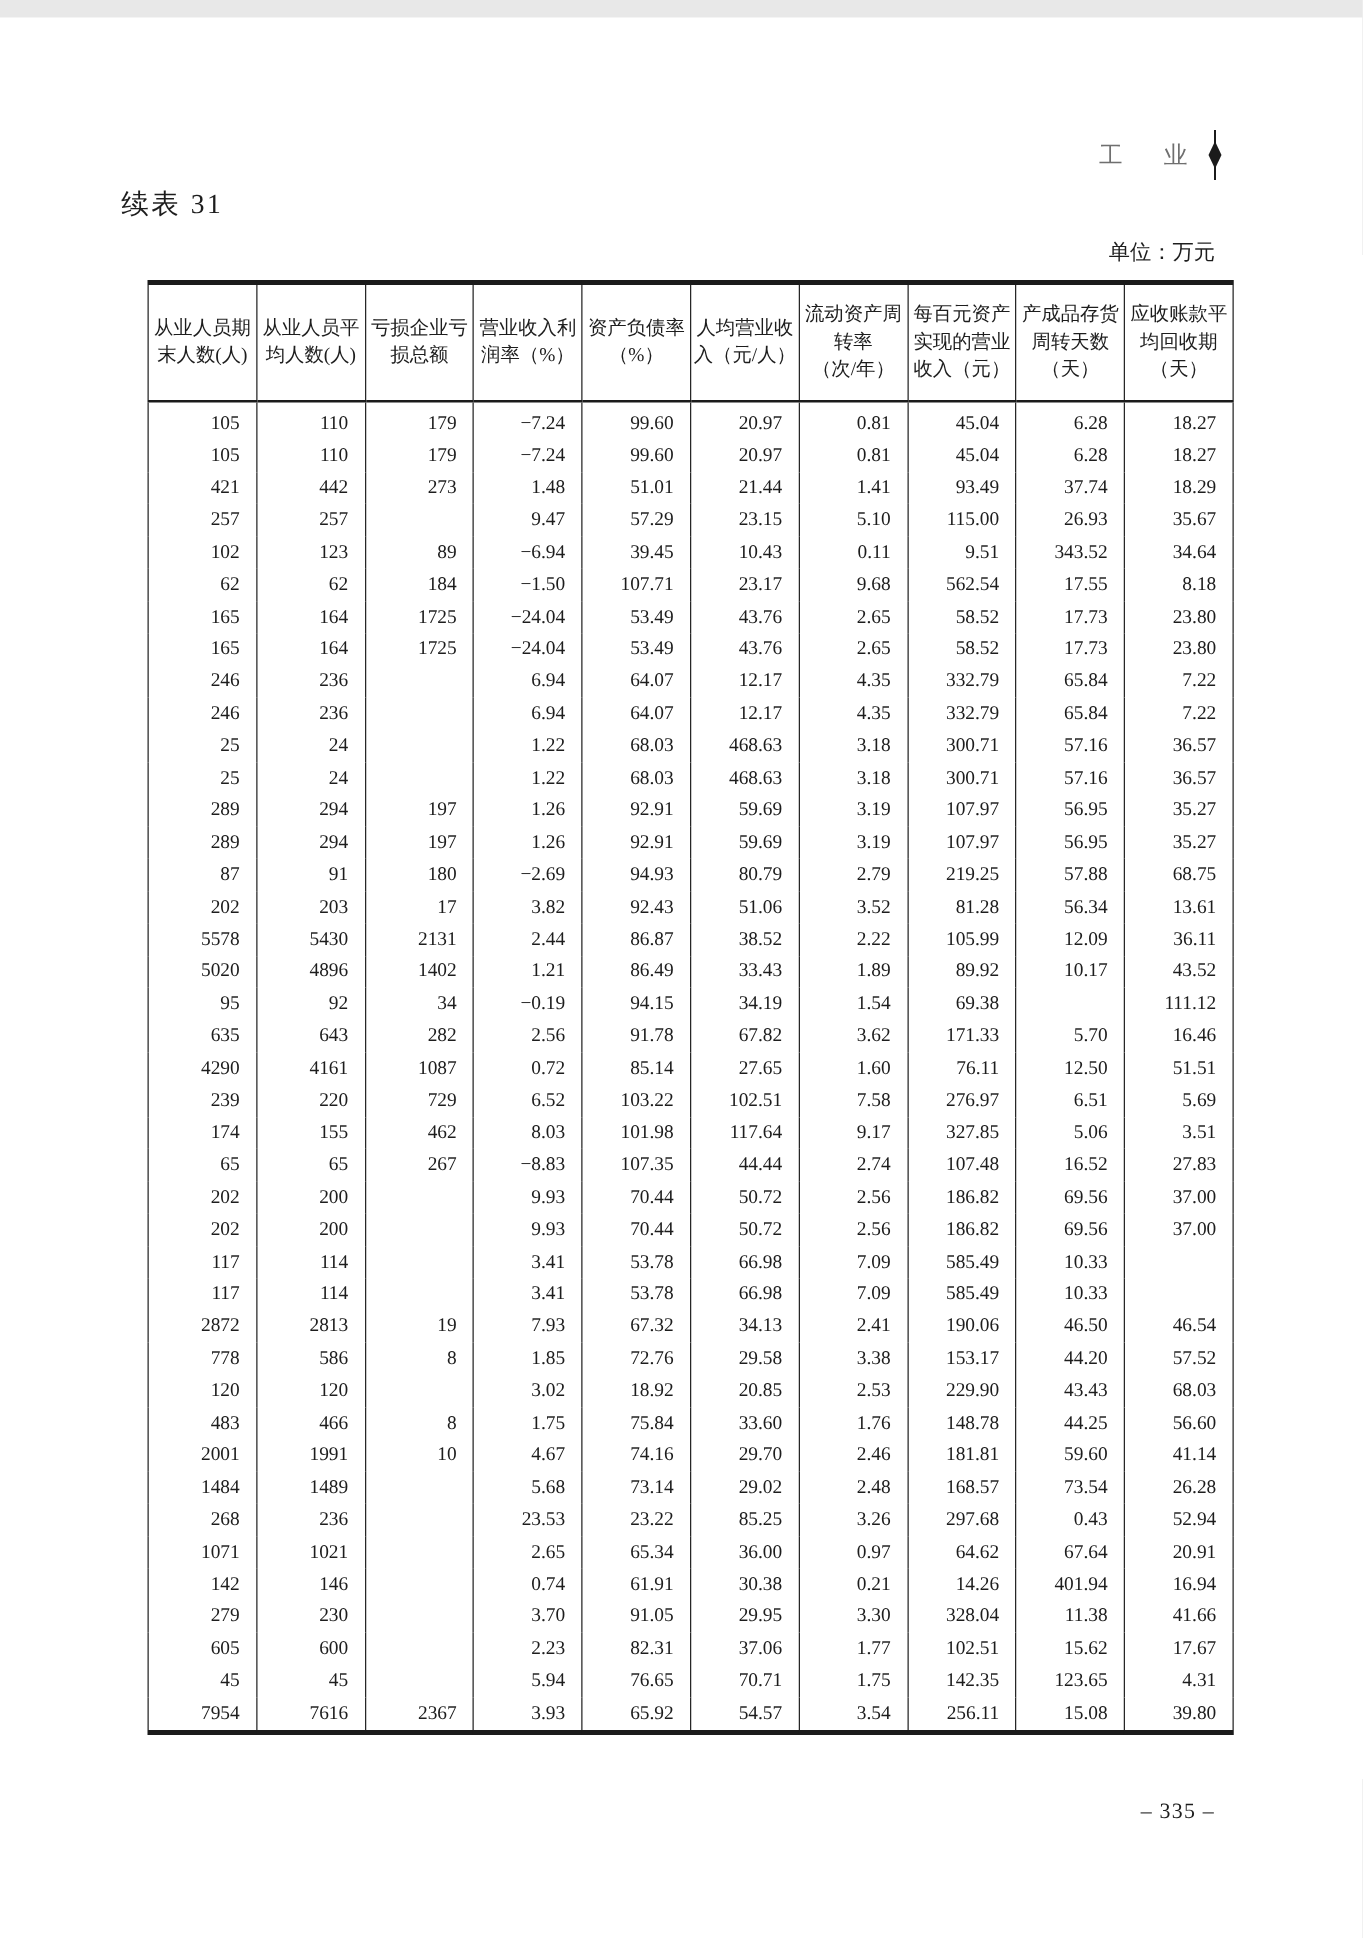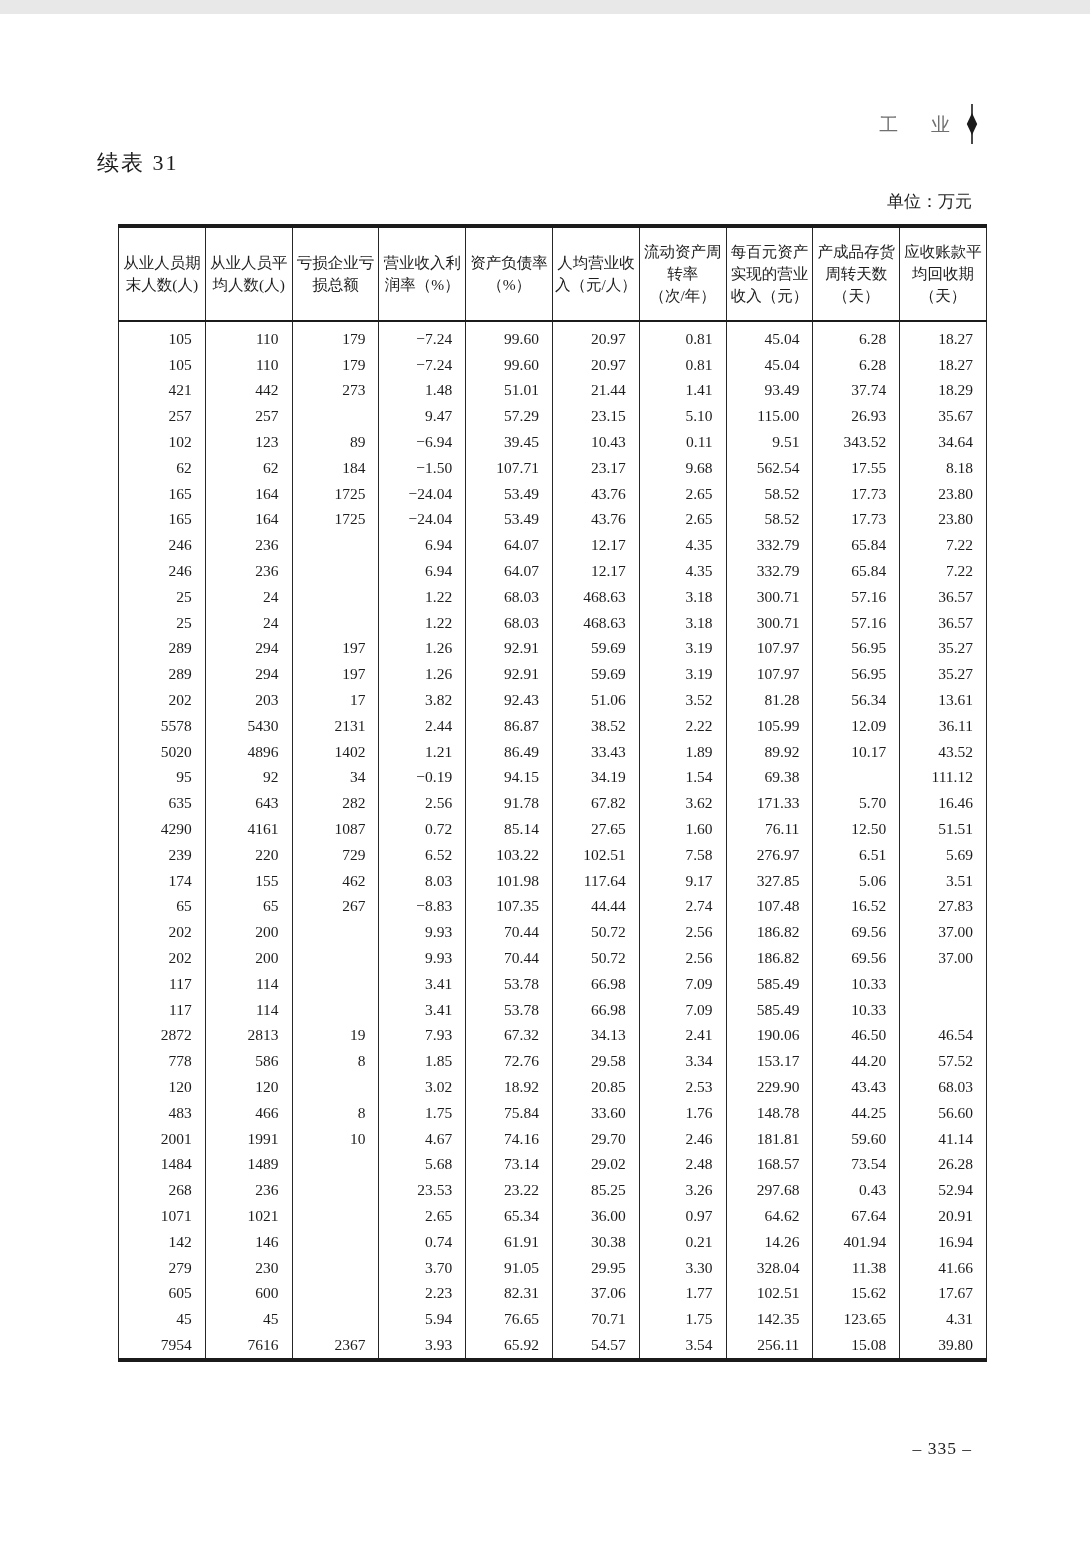--- a/index.html
+++ b/index.html
@@ -296,20 +296,32 @@
           <td>197</td>
           <td>1.26</td>
           <td>92.91</td>
           <td>59.69</td>
           <td>3.19</td>
           <td>107.97</td>
           <td>56.95</td>
           <td>35.27</td>
         </tr>
         <tr>
+          <td>87</td>
+          <td>91</td>
+          <td>180</td>
+          <td>−2.69</td>
+          <td>94.93</td>
+          <td>80.79</td>
+          <td>2.79</td>
+          <td>219.25</td>
+          <td>57.88</td>
+          <td>68.75</td>
+        </tr>
+        <tr>
           <td>202</td>
           <td>203</td>
           <td>17</td>
           <td>3.82</td>
           <td>92.43</td>
           <td>51.06</td>
           <td>3.52</td>
           <td>81.28</td>
           <td>56.34</td>
           <td>13.61</td>
@@ -470,21 +482,21 @@
           <td>46.50</td>
           <td>46.54</td>
         </tr>
         <tr>
           <td>778</td>
           <td>586</td>
           <td>8</td>
           <td>1.85</td>
           <td>72.76</td>
           <td>29.58</td>
-          <td>3.34</td>
+          <td>3.38</td>
           <td>153.17</td>
           <td>44.20</td>
           <td>57.52</td>
         </tr>
         <tr>
           <td>120</td>
           <td>120</td>
           <td></td>
           <td>3.02</td>
           <td>18.92</td>

